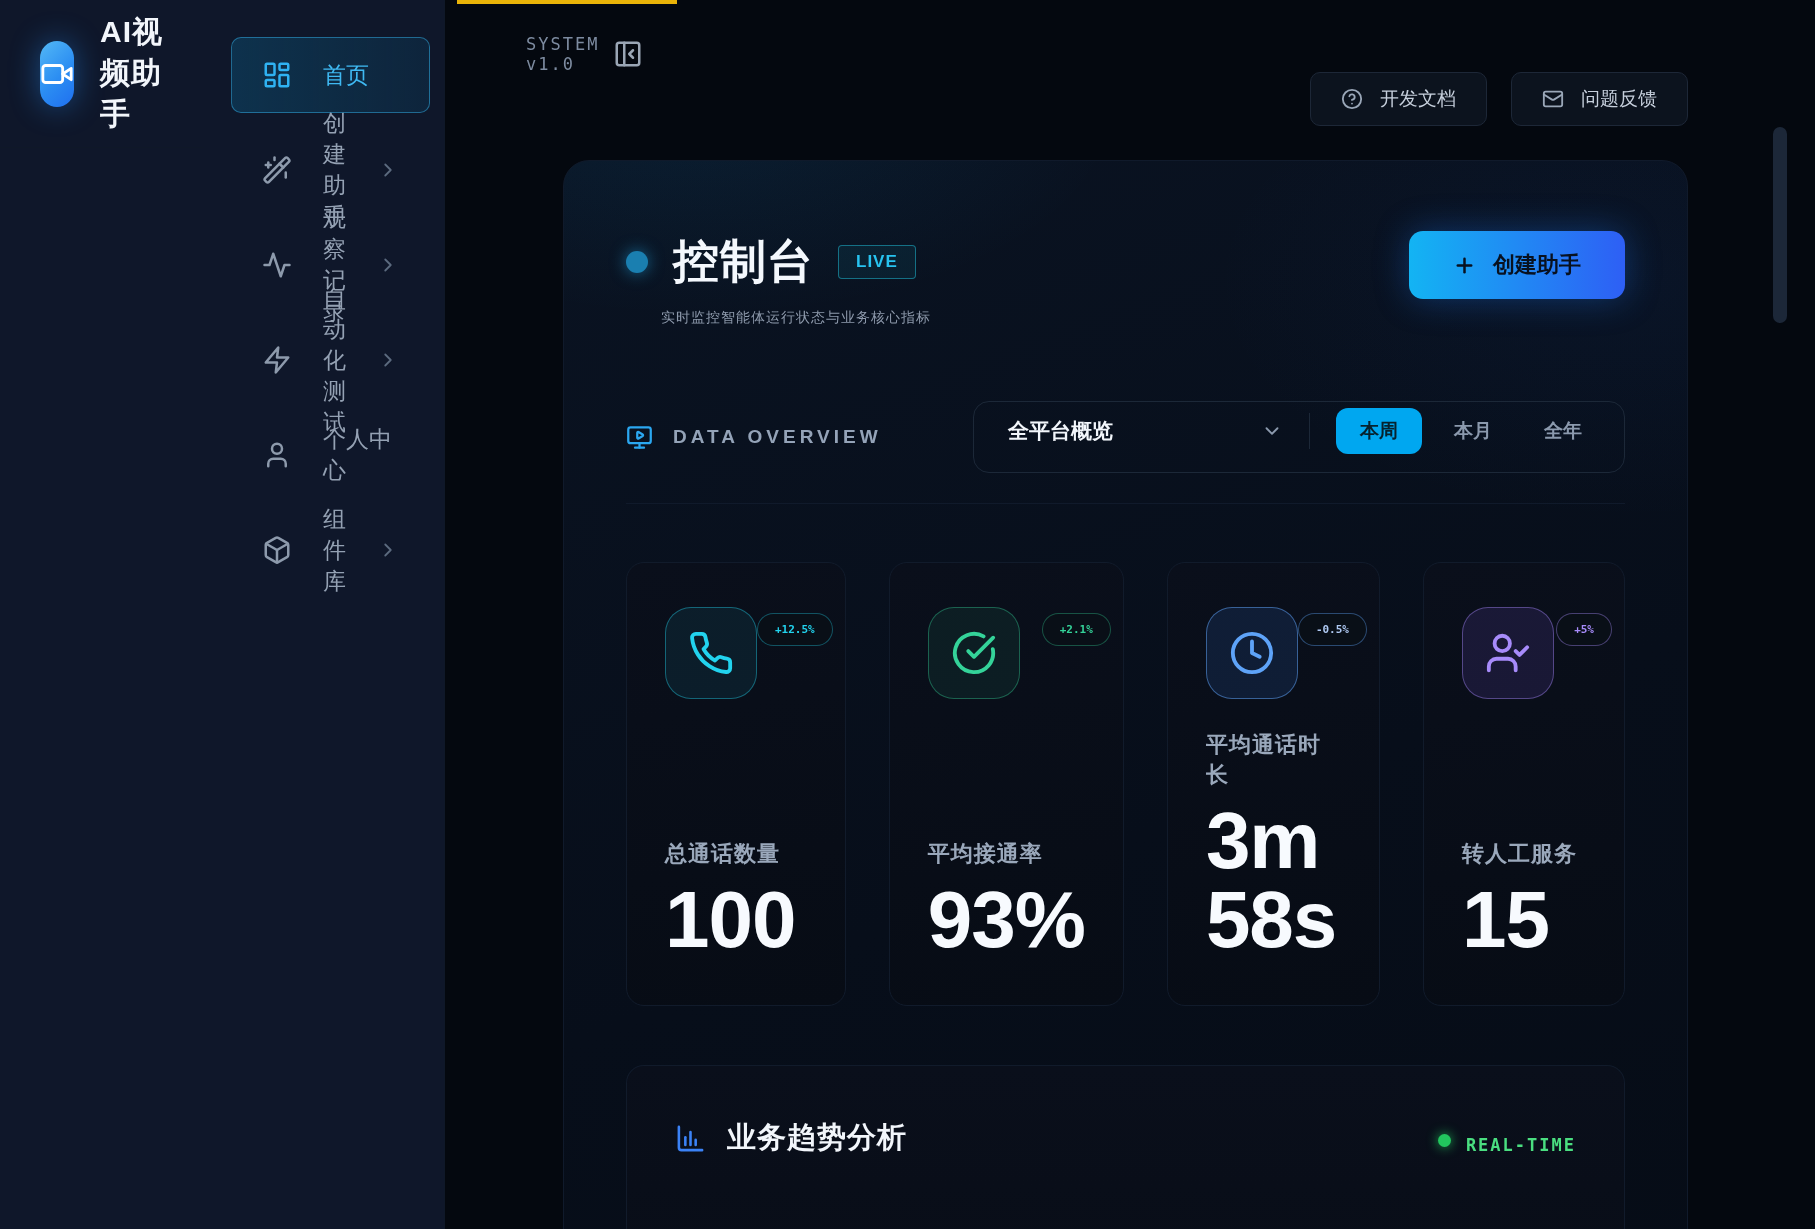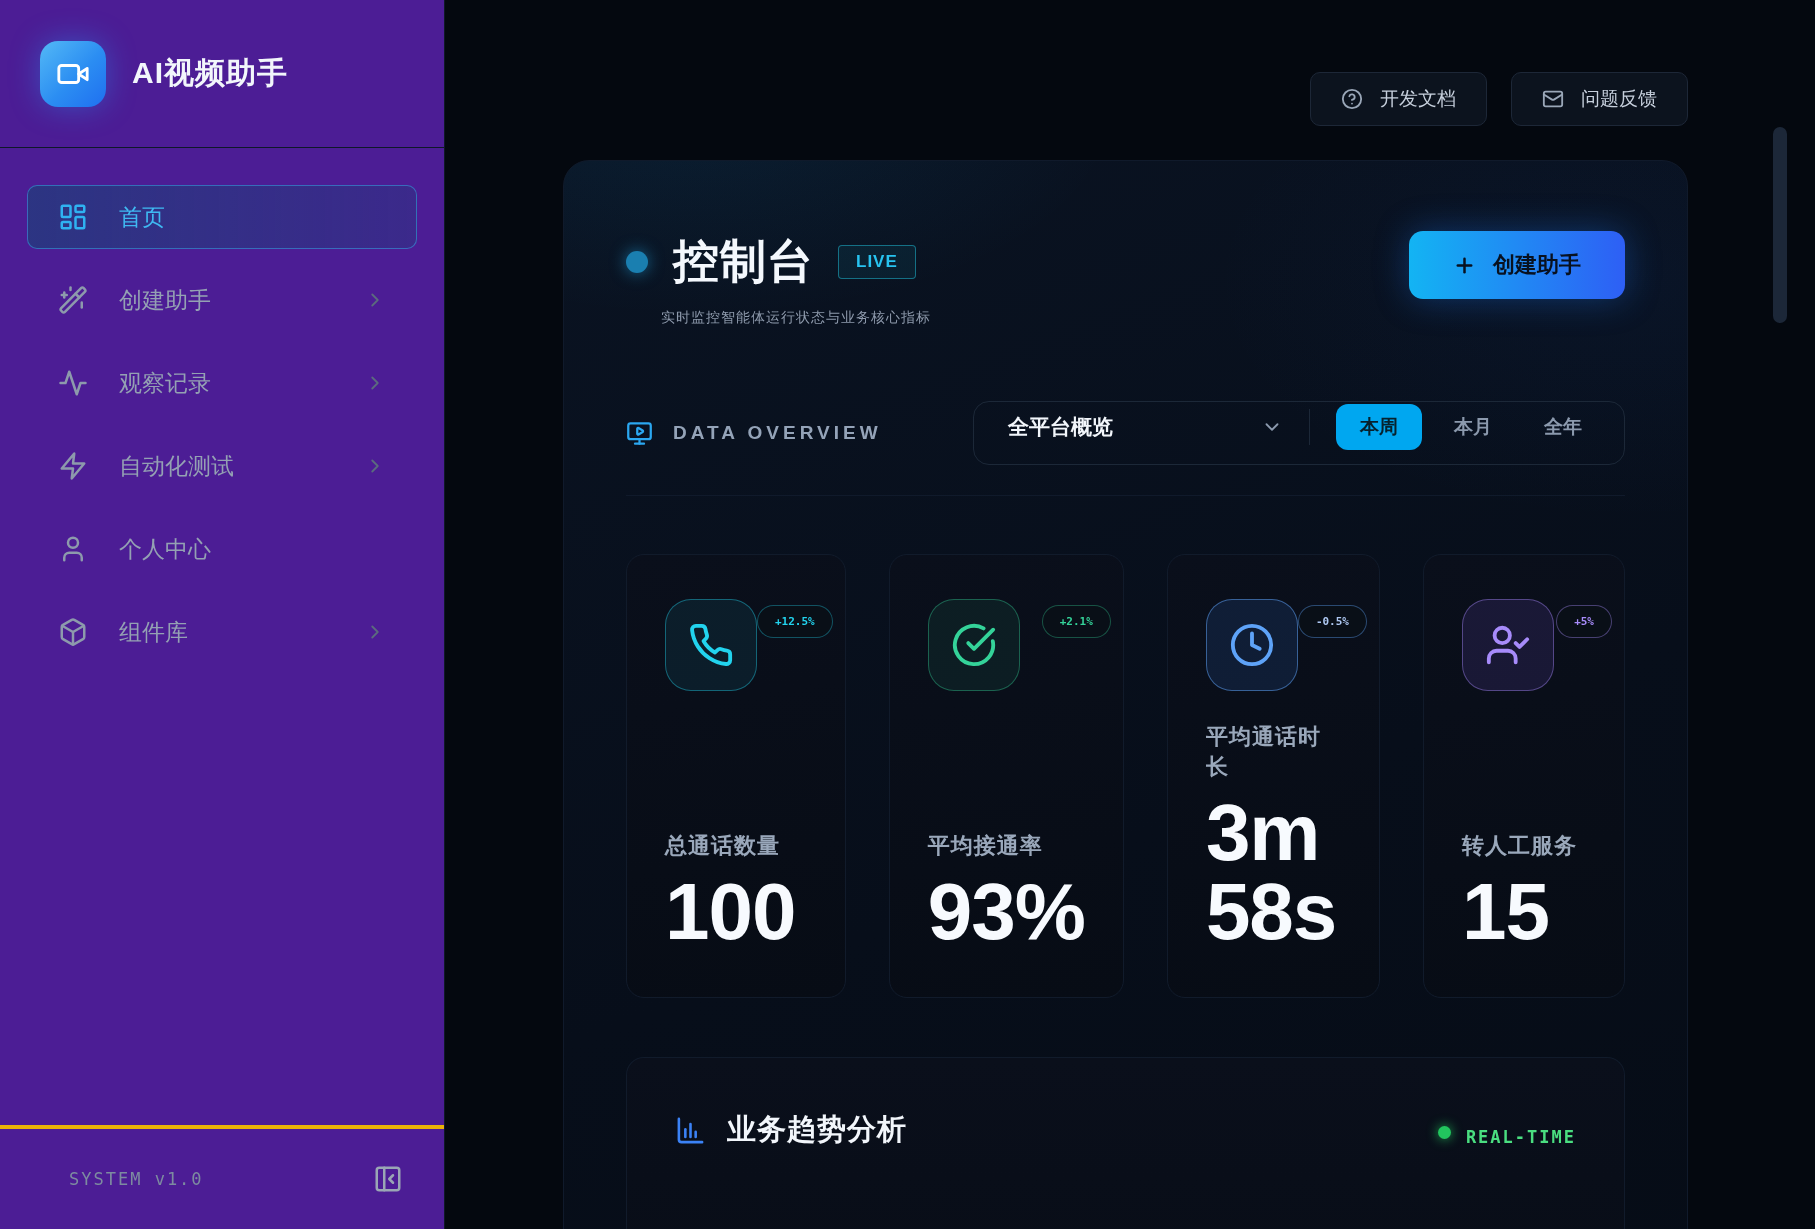--- a/index.html
+++ b/index.html
@@ -9,39 +9,39 @@
     color:#e5ecf5;
     font-family:"Liberation Sans","DejaVu Sans",sans-serif;
     display:flex;
     position:relative;
   }
   svg { display:block; }
 
   
   .sidebar {
     width:445px; height:100%; flex:0 0 445px;
-    background:#4c1d95;
+    background:#0f172a;
     border-right:1px solid #0f1828;
-    display:flex; flex-direction:column;
+    display:flex; flex-direction:row;
   }
   .logo-row {
     height:148px; display:flex; align-items:center; gap:26px;
     padding:0 40px; border-bottom:1px solid #0f1828;
   }
   .logo-tile {
     width:66px; height:66px; border-radius:18px;
     background:linear-gradient(135deg,#53b9f6 0%,#2b8df2 55%,#1f6ff0 100%);
     display:grid; place-items:center;
     box-shadow:0 0 30px rgba(40,140,240,.45);
   }
   .app-title { font-size:30px; font-weight:700; color:#f2f6fb; letter-spacing:1px; }
 
   .menu { padding:37px 27px; display:flex; flex-direction:column; gap:19px; flex:1; }
   .menu-item {
-    height:64px; display:flex; align-items:center; gap:31px;
+    height:76px; display:flex; align-items:center; gap:31px;
     padding:0 30px; border-radius:10px; cursor:pointer;
     border:1px solid transparent;
     color:#94a1b3; font-size:23px;
   }
   .menu-item .mi-icon { width:30px; height:30px; color:#8d9aac; }
   .menu-item.active {
     background:linear-gradient(90deg,rgba(13,77,112,.50),rgba(13,77,112,.26));
     border:1px solid rgba(56,189,248,.45);
     color:#3fb9f2;
   }
@@ -107,21 +107,21 @@
 
   .overview-row {
     margin-top:74px; display:flex; align-items:center; justify-content:space-between;
     padding-bottom:30px; border-bottom:1px solid #101a2b;
   }
   .ov-left { display:flex; align-items:center; gap:20px; }
   .ov-left .ov-icon { width:27px; height:27px; color:#2ba7f0; }
   .ov-label { font-size:19px; font-weight:700; letter-spacing:4px; color:#94a3b8; }
 
   .filter-box {
-    display:flex; align-items:center; height:64px;
+    display:flex; align-items:center; height:72px;
     border:1px solid #1c2838; border-radius:16px;
     padding:0 22px 12px 34px;
   }
   .select-area {
     display:flex; align-items:center; justify-content:space-between;
     width:275px; cursor:pointer;
   }
   .select-value { font-size:21px; font-weight:700; color:#f2f6fb; }
   .select-chevron { width:22px; height:22px; color:#8b99ad; }
   .v-divider { width:1px; height:36px; background:#1c2838; margin:0 26px; }

